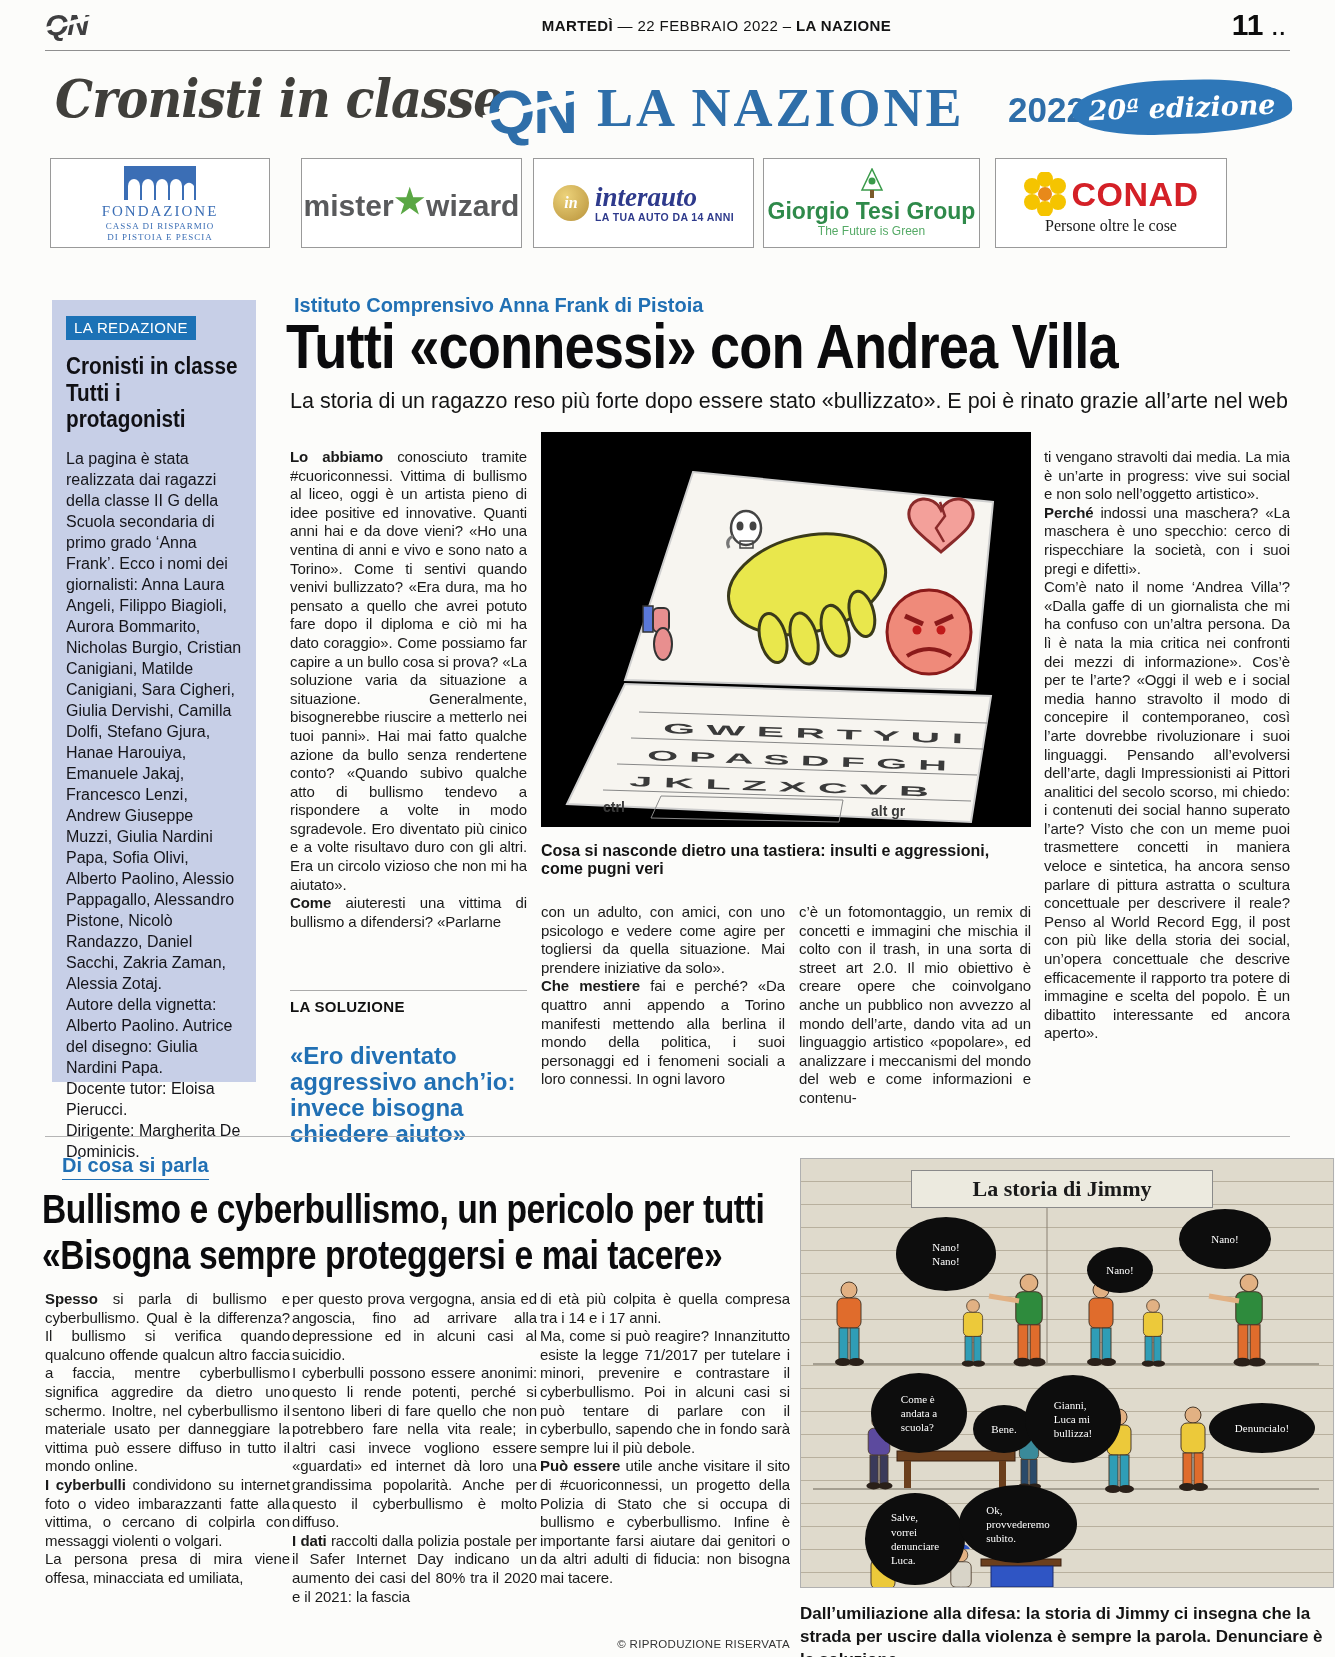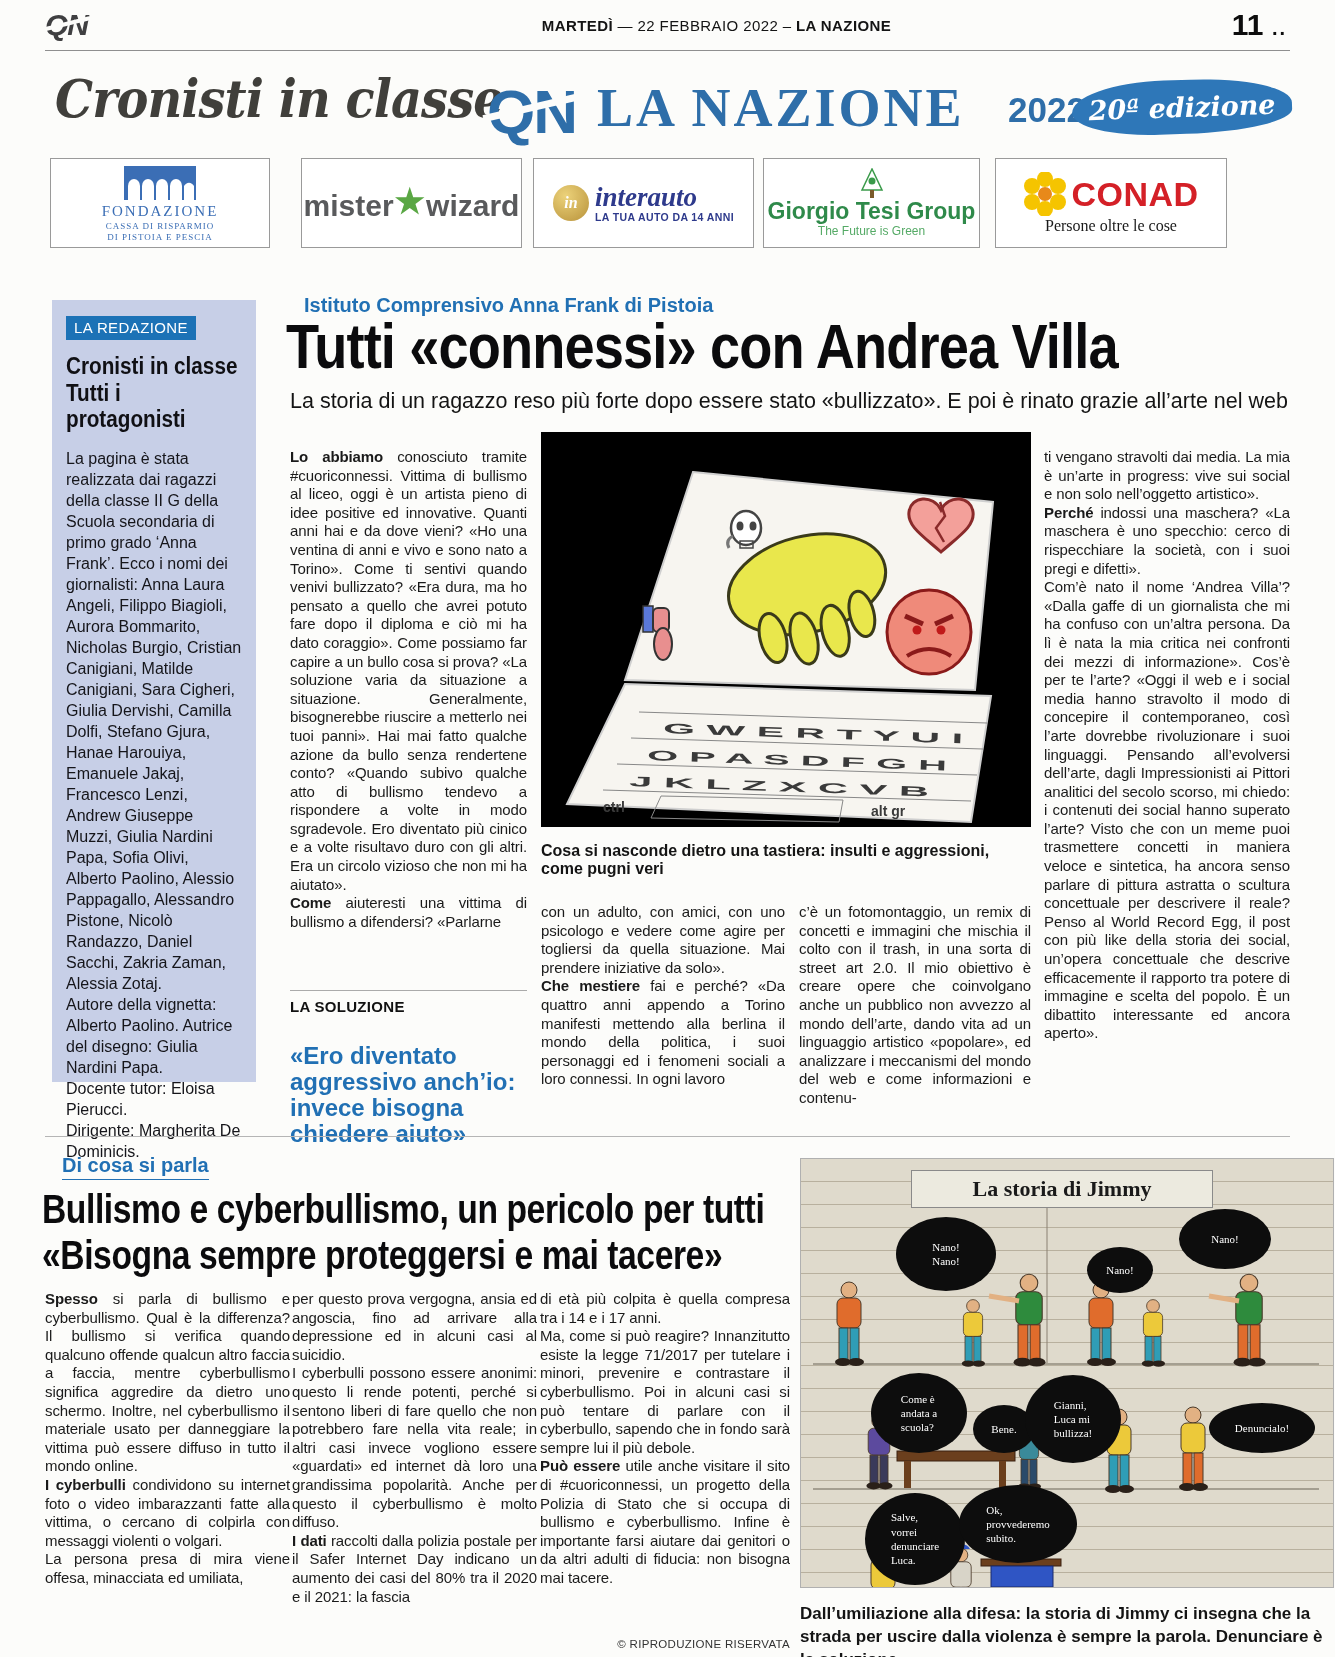--- a/index.html
+++ b/index.html
@@ -60,21 +60,21 @@
     padding:16px 14px;box-sizing:border-box;}
   .sidebar-badge{display:inline-block;background:#1c72b6;color:#fff;font-size:15px;font-weight:400;
     padding:3px 8px 4px;letter-spacing:.4px;}
   .sidebar-title{margin-top:13px;font-size:23px;font-weight:800;line-height:1.16;color:#101014;
     transform:scaleX(.9);transform-origin:left top;width:111%;}
   .sidebar-body{margin-top:15px;font-size:16px;line-height:21px;color:#15151a;}
   .sidebar-body p{margin:0;}
 
   
   .kicker{position:absolute;font-size:20px;font-weight:700;color:#2170b4;}
-  #kicker-top{left:304px;top:294px;}
+  #kicker-top{left:294px;top:294px;}
   .headline-main{position:absolute;left:286px;top:310px;font-size:63px;font-weight:900;
     letter-spacing:-1px;color:#0b0b0d;white-space:nowrap;transform:scaleX(.86);transform-origin:left top;}
   .subtitle{position:absolute;left:290px;top:389px;width:1010px;font-size:21.5px;color:#141414;}
 
   .body-col{position:absolute;font-size:15px;line-height:18.6px;letter-spacing:-.1px;color:#1a1a1a;
     text-align:justify;overflow:hidden;}
   .body-col p{margin:0;}
   #top-col1{left:290px;top:448px;width:237px;height:540px;}
   #top-col2{left:541px;top:903px;width:244px;height:262px;}
   #top-col3{left:799px;top:903px;width:232px;height:262px;}

